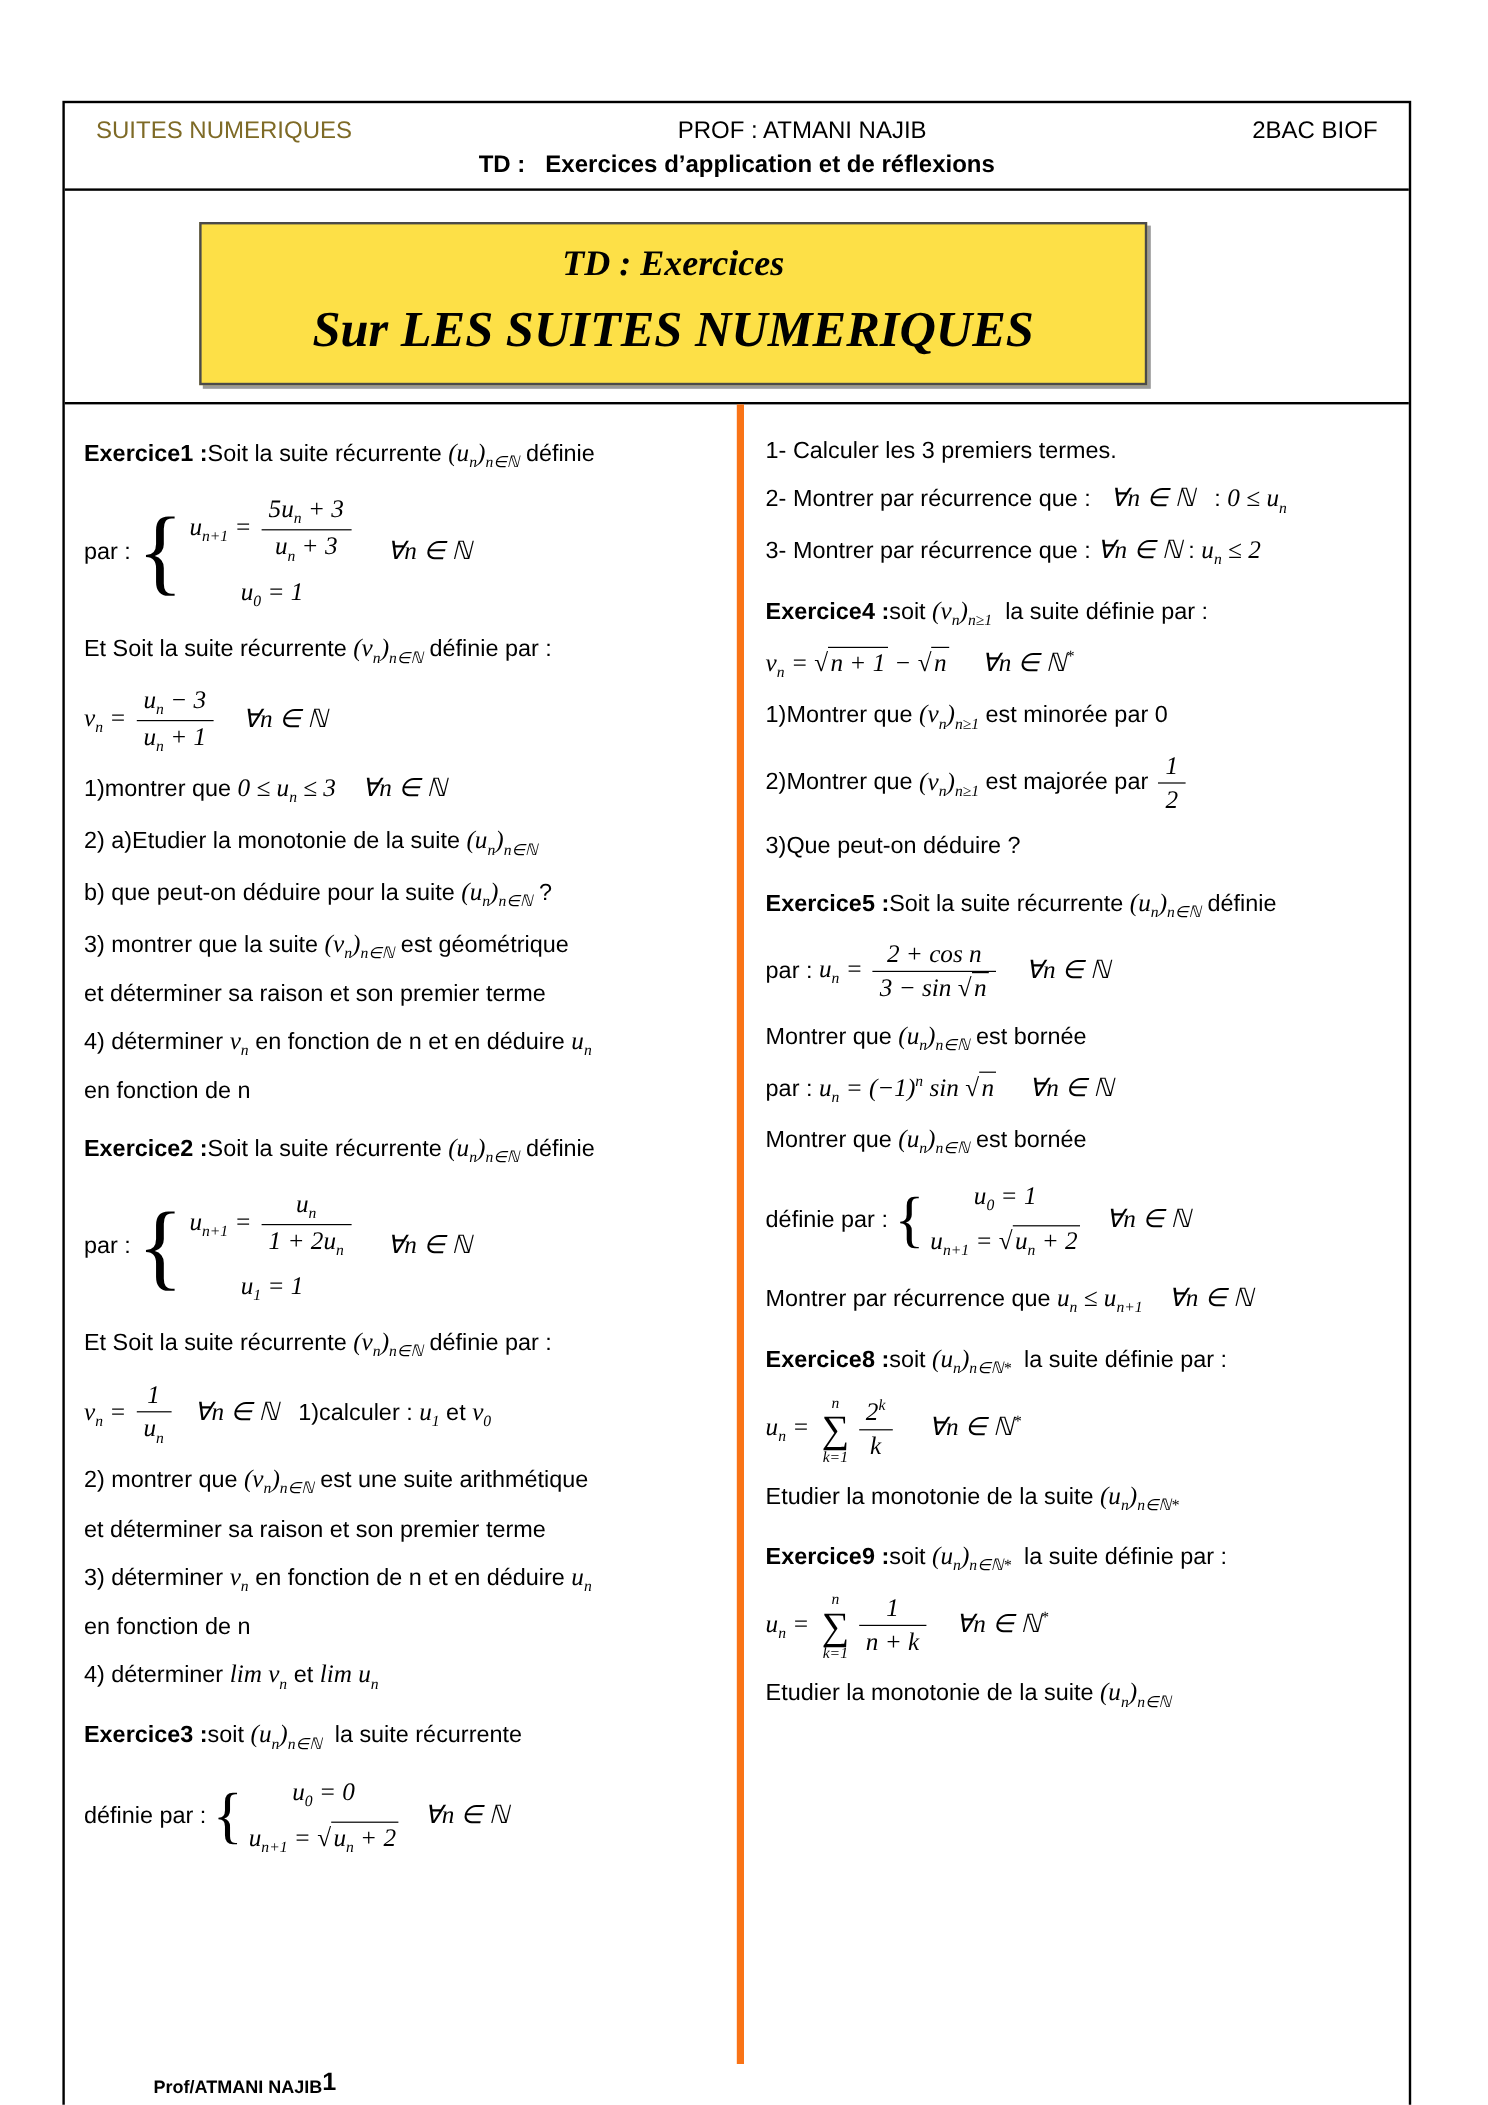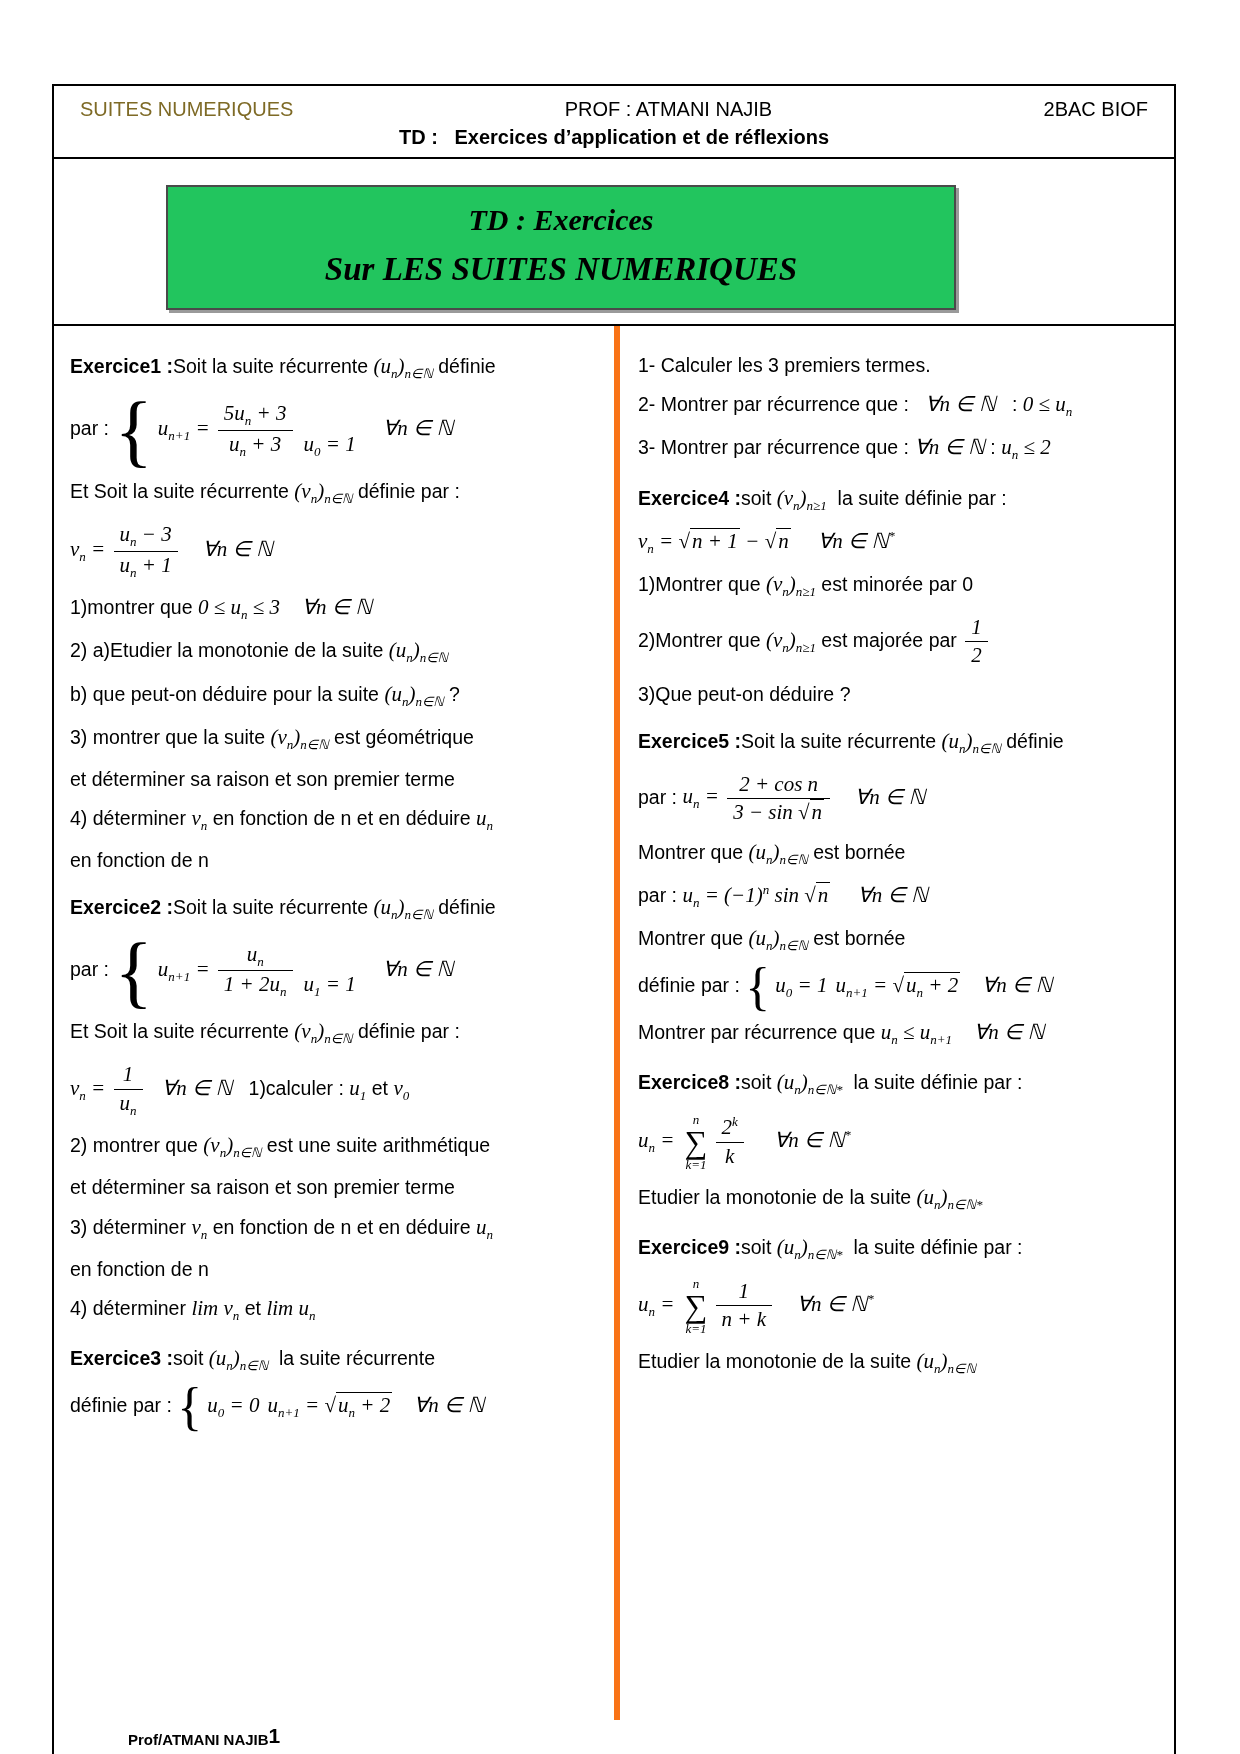--- a/index.html
+++ b/index.html
@@ -18,21 +18,21 @@
   .header-center{font-weight:400;}
   .header-right{font-weight:400;}
   .header-sub{text-align:center;font-weight:bold;font-size:20px;margin-top:5px;}
   
   .title-section{border-bottom:2px solid #000;padding:26px 0 14px;}
   .title-box{
     margin-left:112px;width:790px;background:#c7c7c7;border:2px solid #4a4a4a;
     box-shadow:3px 3px 0 #9a9a9a;text-align:center;padding:16px 10px 20px;box-sizing:border-box;
   }
   .title-line1{font-family:"Liberation Serif",serif;font-weight:bold;font-style:italic;font-size:30px;}
-  .title-line2{font-family:"Liberation Serif",serif;font-weight:bold;font-style:italic;font-size:33px;margin-top:14px;}
+  .title-line2{font-family:"Liberation Serif",serif;font-weight:bold;font-style:italic;font-size:42px;margin-top:14px;}
   
   .columns{flex:1;display:flex;align-items:stretch;}
   .col{box-sizing:border-box;width:50%;padding:14px 10px 8px 16px;font-size:19.5px;line-height:1.3;}
   .col-right{border-left:6px solid #f97316;padding-left:18px;}
   .line{margin:13px 0;}
   .head{margin-top:20px;}
   b{font-weight:bold;}
   
   .m{font-family:"Liberation Serif",serif;font-style:italic;font-size:21px;}
   sub{font-size:0.62em;}
@@ -44,21 +44,21 @@
   .frac>span{display:block;padding:1px 6px;line-height:1.2;}
   .frac>span:first-child{border-bottom:1.5px solid #000;}
   .sqrt{font-family:"Liberation Serif",serif;font-style:italic;font-size:21px;white-space:nowrap;}
   .sqrt>.rad{border-top:1.5px solid #000;padding:0 2px;}
   .sys{
     display:inline-flex;align-items:center;vertical-align:middle;
     font-family:"Liberation Serif",serif;font-style:italic;font-size:21px;margin:4px 0;
   }
   .brace{font-style:normal;font-weight:400;font-size:52px;line-height:0.5;margin-right:5px;font-family:"Liberation Serif",serif;}
   .sys.big .brace{font-size:80px;}
-  .rows{display:inline-flex;gap:8px;align-items:flex-end;}
+  .rows{display:inline-flex;flex-direction:column;gap:8px;align-items:center;}
   .row{display:flex;align-items:center;}
   .sum{
     display:inline-flex;flex-direction:column;align-items:center;vertical-align:middle;
     line-height:1;font-family:"Liberation Serif",serif;margin:0 5px;
   }
   .slim{font-size:13px;font-style:italic;}
   .sig{font-size:32px;}
   
   .footer{display:flex;justify-content:flex-start;align-items:flex-end;padding:4px 78px 10px 74px;}
   .footer-author{font-weight:bold;font-size:15px;}
@@ -72,21 +72,21 @@
   <div class="header">
     <div class="header-row">
       <span class="header-left" style="color: rgb(126, 106, 38);">SUITES NUMERIQUES</span>
       <span class="header-center">PROF : ATMANI NAJIB</span>
       <span class="header-right">2BAC BIOF</span>
     </div>
     <div class="header-sub">TD :&nbsp;&nbsp; Exercices d’application et de réflexions</div>
   </div>
 
   <div class="title-section">
-    <div class="title-box" style="background: #22c55e;">
+    <div class="title-box" style="background: #fde047;">
       <div class="title-line1">TD : Exercices</div>
       <div class="title-line2">Sur LES SUITES NUMERIQUES</div>
     </div>
   </div>
 
   <div class="columns">
 
     <div class="col col-left">
       <div class="line"><b>Exercice1 :</b>Soit la suite récurrente <i class="m">(u<sub>n</sub>)<sub>n∈ℕ</sub></i> définie</div>
       <div class="line">par : <span class="sys big">

